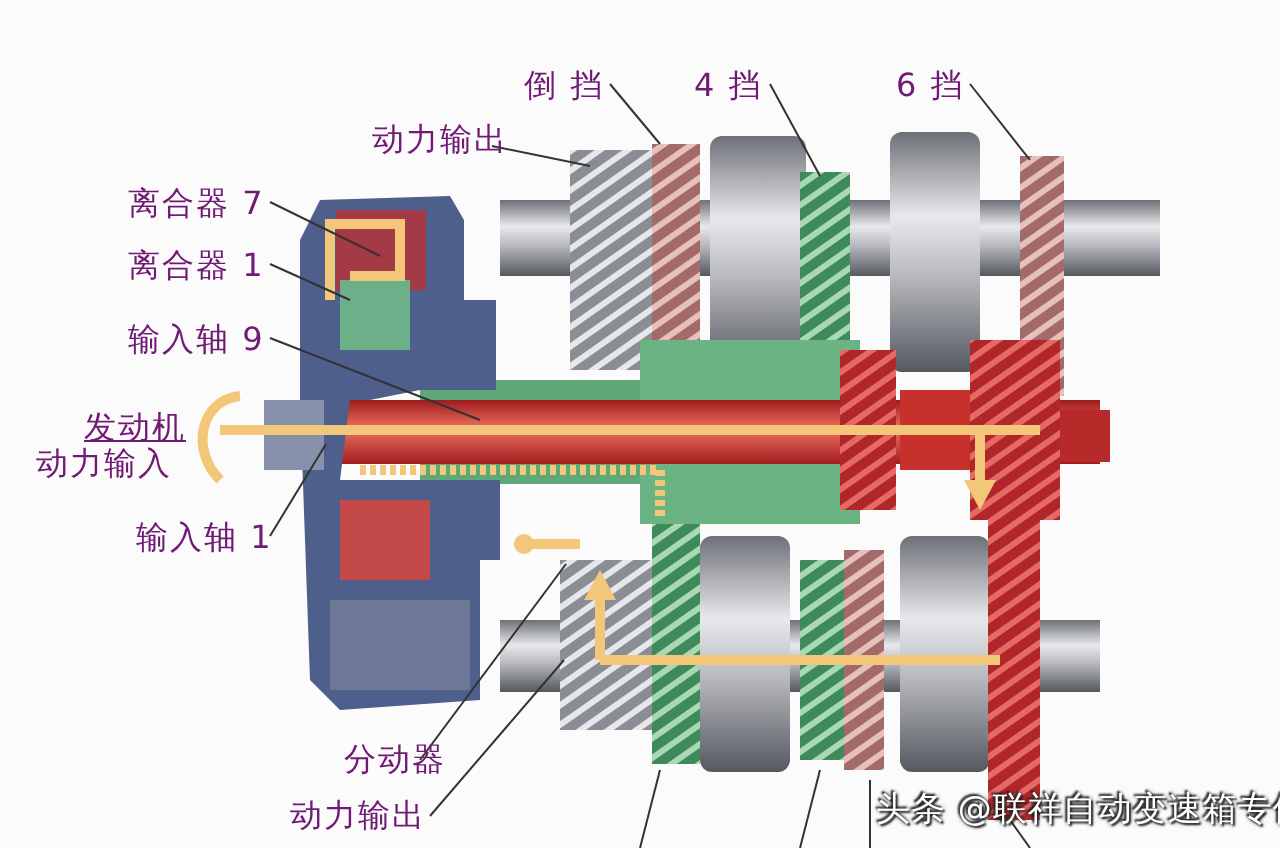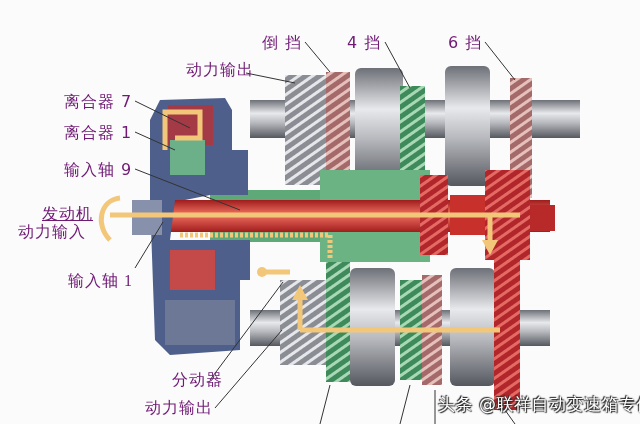--- a/index.html
+++ b/index.html
@@ -120,16 +120,16 @@
 
 <div class="lbl" style="left:262px;top:35px;">倒 挡</div>
 <div class="lbl" style="left:347px;top:35px;">4 挡</div>
 <div class="lbl" style="left:448px;top:35px;">6 挡</div>
 <div class="lbl" style="left:186px;top:62px;">动力输出</div>
 <div class="lbl" style="left:64px;top:94px;">离合器 7</div>
 <div class="lbl" style="left:64px;top:125px;">离合器 1</div>
 <div class="lbl" style="left:64px;top:162px;">输入轴 9</div>
 <div class="lbl" style="left:42px;top:206px;text-decoration:underline;">发动机</div>
 <div class="lbl" style="left:18px;top:224px;">动力输入</div>
-<div class="lbl" style="left:68px;top:273px;font-family:Liberation Serif, serif;">输入轴 1</div>
+<div class="lbl" style="left:68px;top:261px;">输入轴 1</div>
 <div class="lbl" style="left:172px;top:372px;">分动器</div>
 <div class="lbl" style="left:145px;top:400px;">动力输出</div>
 <div class="wm">头条 @联祥自动变速箱专修</div>
 
 </body></html>

